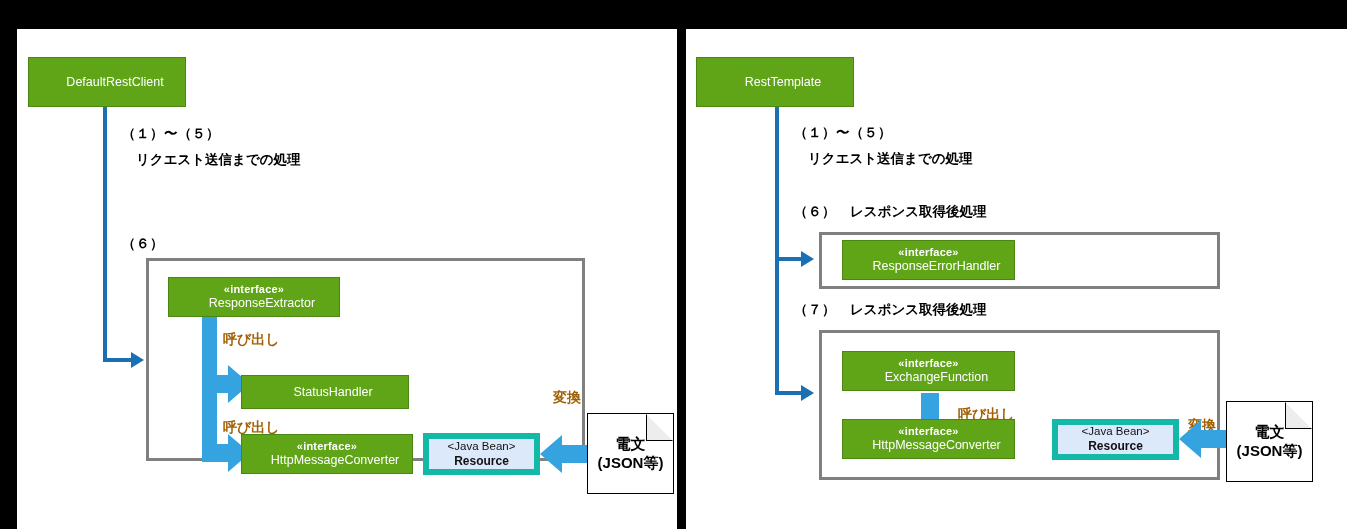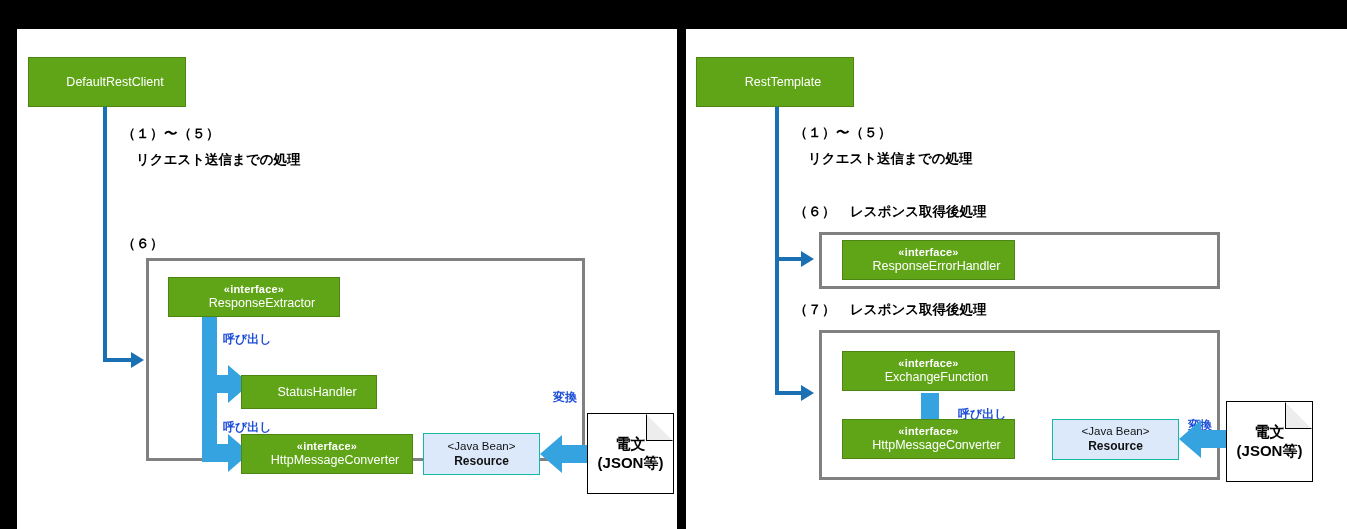--- a/index.html
+++ b/index.html
@@ -16,34 +16,34 @@
     background:#5fa517;border:1px solid #4b8512;
     color:#ffffff;display:flex;flex-direction:column;
     align-items:center;justify-content:center;
     font-weight:bold;line-height:1.18;text-align:center;
   }
   .green-box .stereo{font-size:11px;font-weight:bold;letter-spacing:.2px;}
   .green-box .cname{font-size:12.5px;font-weight:normal;padding-left:16px;}
   .green-box.single .cname{font-size:12.5px;}
 
   .bean-box{
-    background:#dce9fb;border:1px solid #14b8a6;color:#111;
+    background:#dce9fb;border:6px solid #14b8a6;color:#111;
     display:flex;flex-direction:column;align-items:center;justify-content:center;
     line-height:1.3;text-align:center;
   }
   .bean-box .l1{font-size:11.5px;}
   .bean-box .l2{font-size:12px;font-weight:bold;text-align:right;}
 
   .grey-box{border:3px solid #808080;background:transparent;}
 
   .caption{position:absolute;color:#000;font-size:13.5px;font-weight:bold;
            white-space:nowrap;line-height:1.25;margin-left:8px;}
   .caption .num{letter-spacing:.5px;}
 
-  .small-lbl{position:absolute;color:#1d4ed8;font-size:12px;font-weight:bold;
+  .small-lbl{position:absolute;color:#a16207;font-size:14px;font-weight:bold;
              white-space:nowrap;}
 
   
   .cv{position:absolute;background:#1b6fb3;width:4px;}
   .ch{position:absolute;background:#1b6fb3;height:4px;}
   .tip-r{position:absolute;width:0;height:0;
          border-top:8px solid transparent;border-bottom:8px solid transparent;
          border-left:13px solid #1b6fb3;}
 
   
@@ -91,21 +91,21 @@
       <span class="cname">ResponseExtractor</span>
     </div>
 
     <div class="thickbar" style="left:185px;top:288px;width:15px;height:140px;"></div>
 
     <div class="small-lbl" style="left:206px;top:302px;">呼び出し</div>
 
     <div class="fat-r" style="left:185px;top:336px;width:48px;height:38px;background:#34a3e0;
                 clip-path:polygon(0 10px,26px 10px,26px 0,48px 19px,26px 38px,26px 28px,0 28px);"></div>
 
-    <div class="node green-box single" style="left:224px;top:346px;width:136px;height:34px;">
+    <div class="node green-box single" style="left:224px;top:346px;width:168px;height:34px;">
       <span class="cname">StatusHandler</span>
     </div>
 
     <div class="small-lbl" style="left:206px;top:390px;">呼び出し</div>
 
     <div class="fat-r" style="left:185px;top:405px;width:48px;height:38px;background:#34a3e0;
                 clip-path:polygon(0 10px,26px 10px,26px 0,48px 19px,26px 38px,26px 28px,0 28px);"></div>
 
     <div class="node green-box" style="left:224px;top:405px;width:172px;height:40px;">
       <span class="stereo">«interface»</span>

